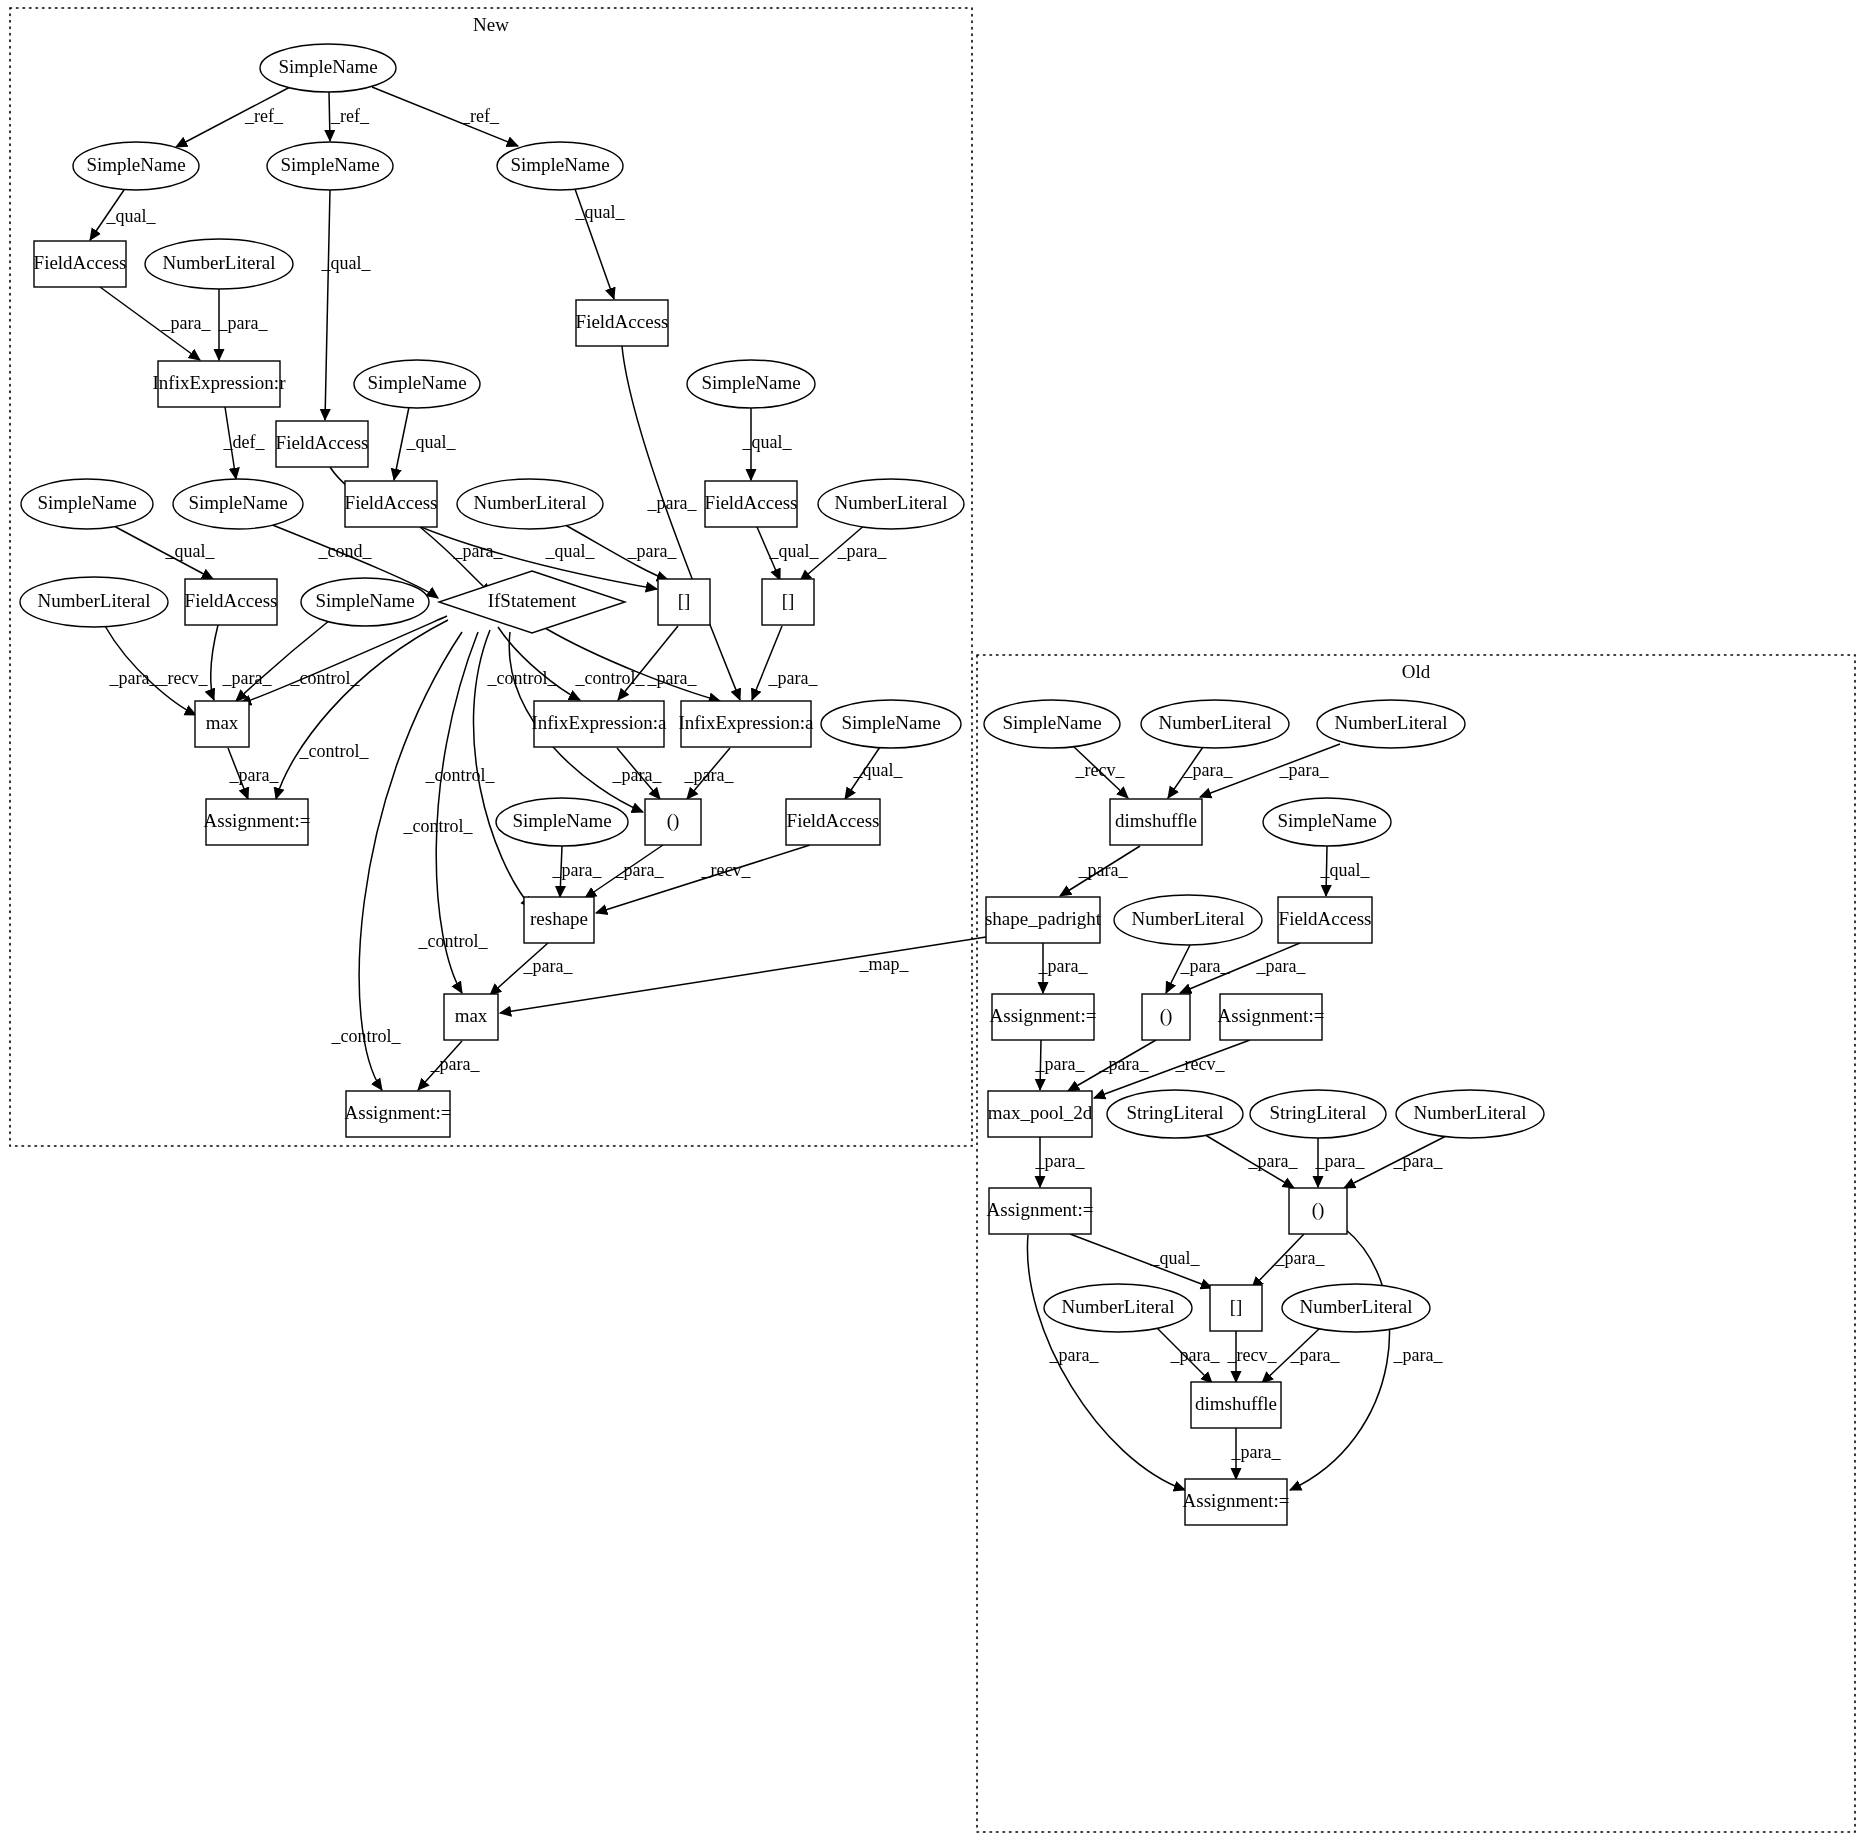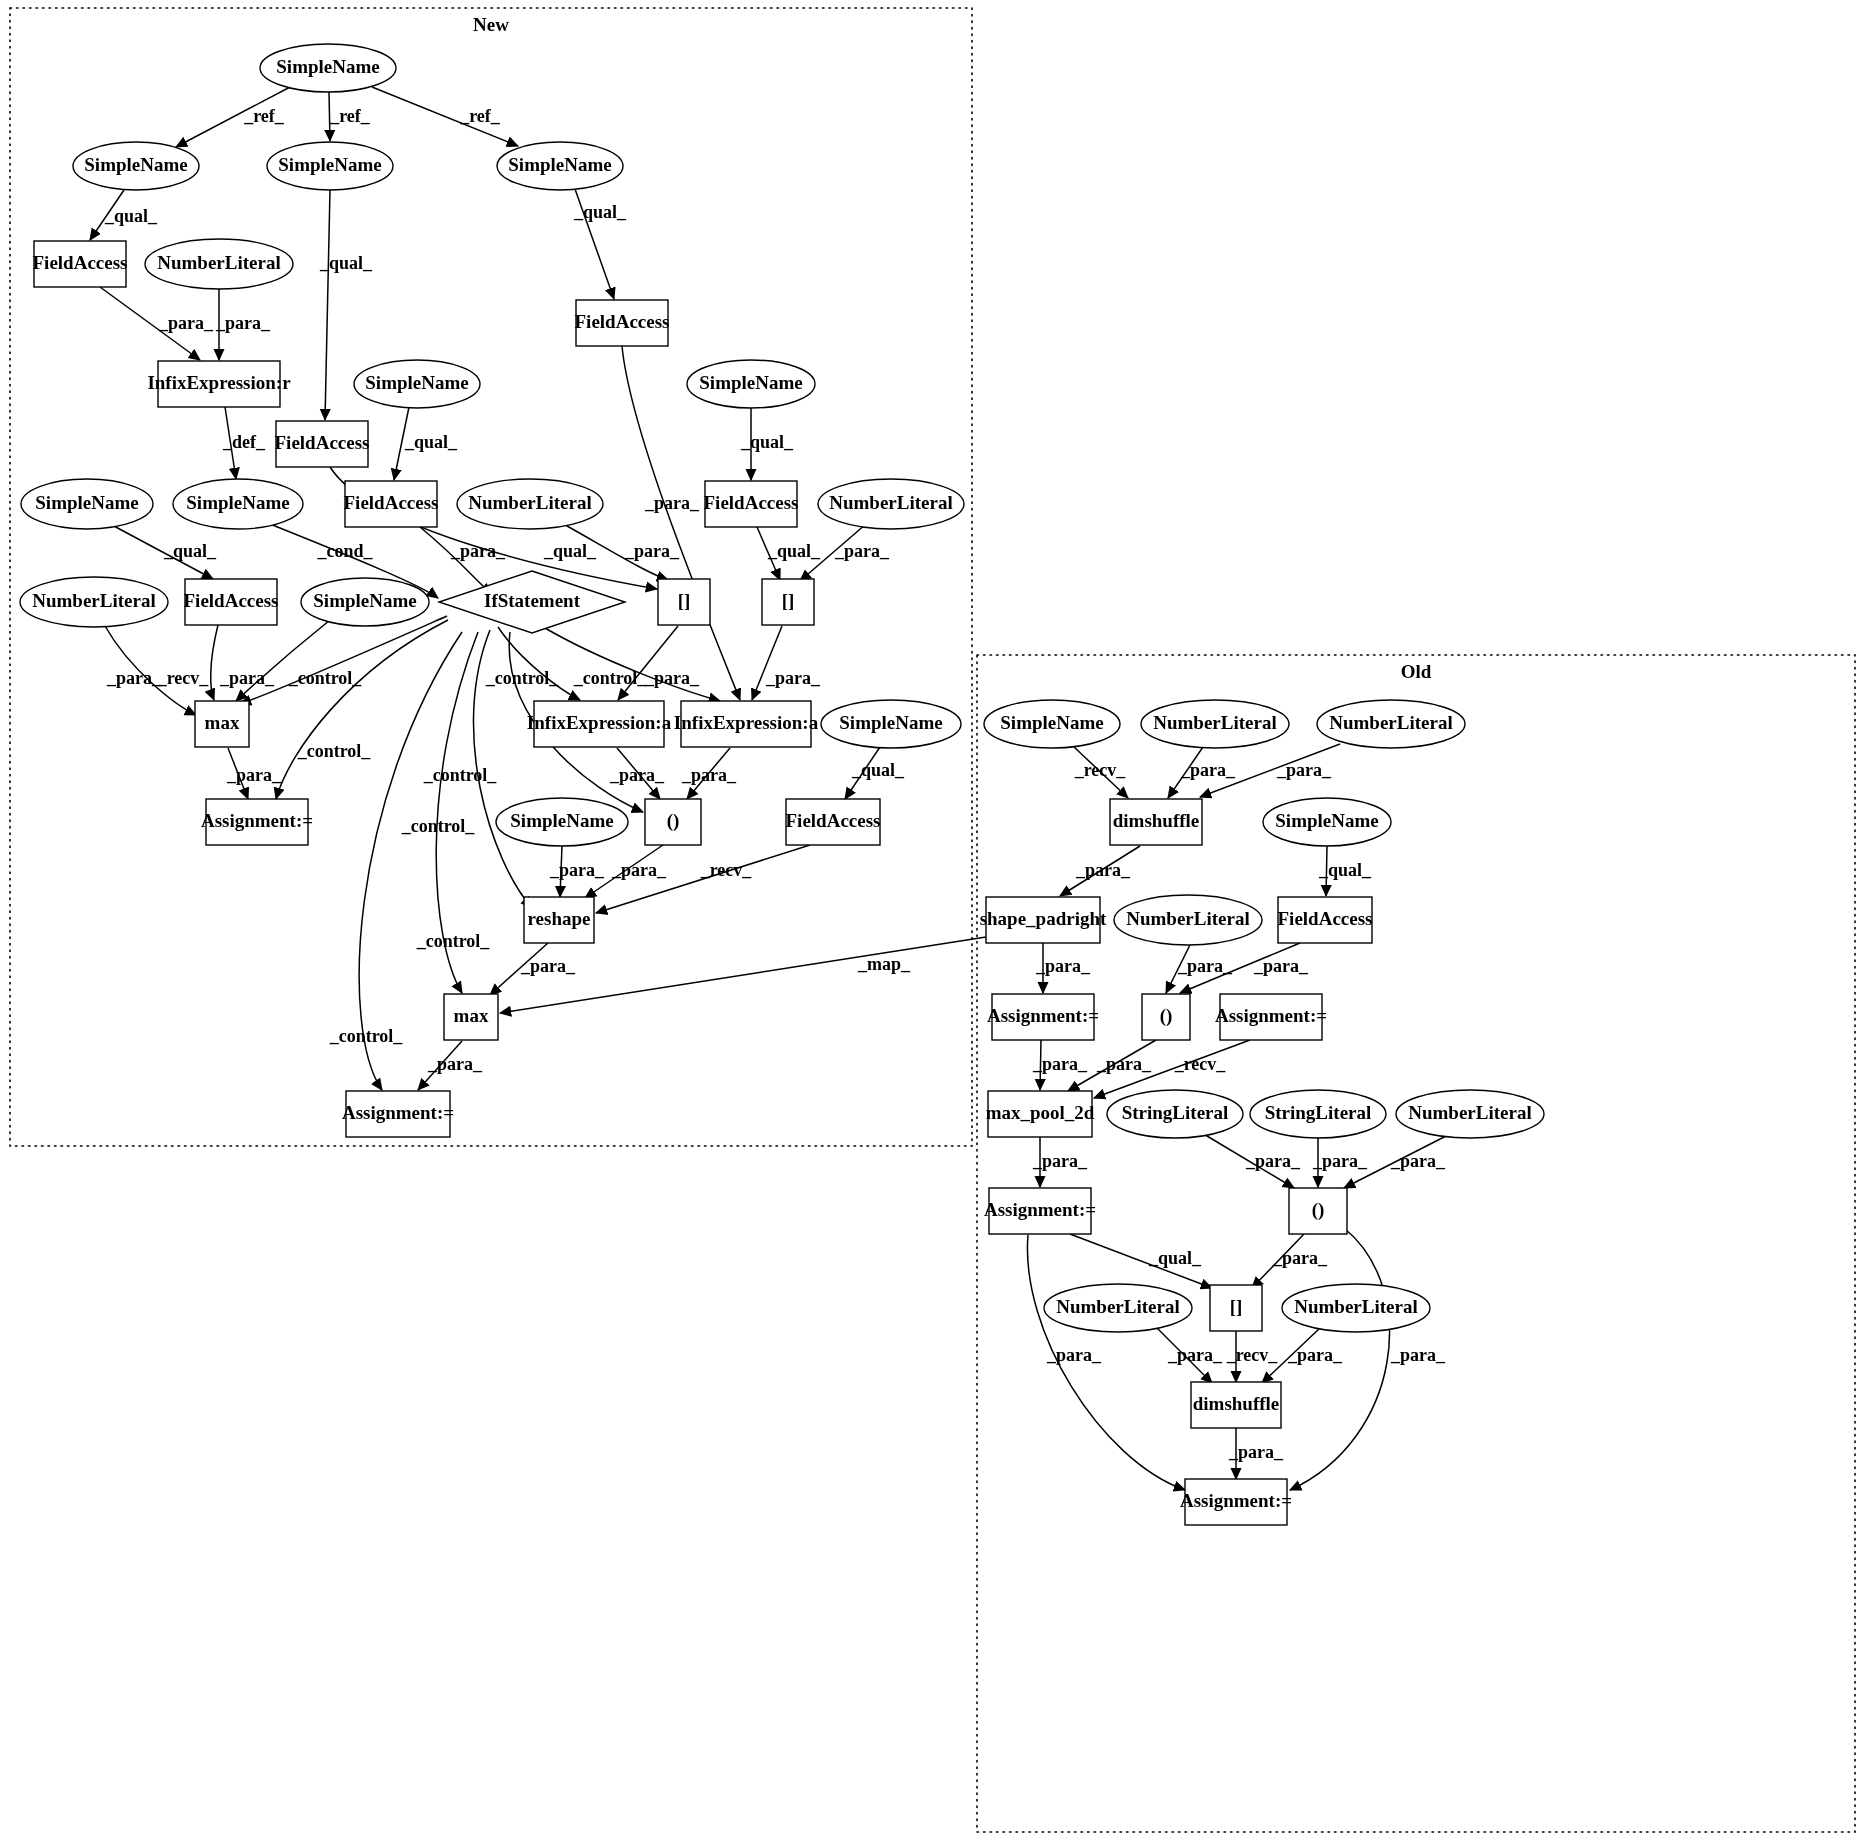--- a/index.html
+++ b/index.html
@@ -6,21 +6,20 @@
     margin: 0;
     padding: 0;
     background: #ffffff;
   }
   #canvas-wrap {
     position: relative;
     width: 1654px;
     height: 1840px;
     background: #0c4a6e;
     font-family: "Liberation Serif", "DejaVu Serif", serif;
-    font-weight: bold;
   }
   svg#graph {
     display: block;
     width: 1865px;
     height: 1840px;
     background: #ffffff;
   }
   .node-shape {
     fill: #ffffff;
     stroke: #000000;

